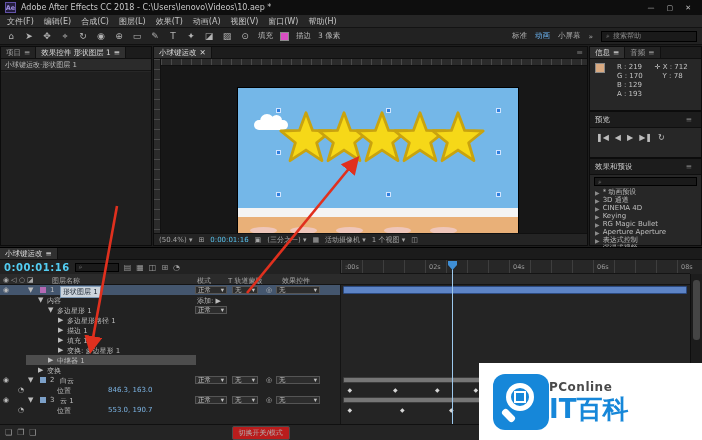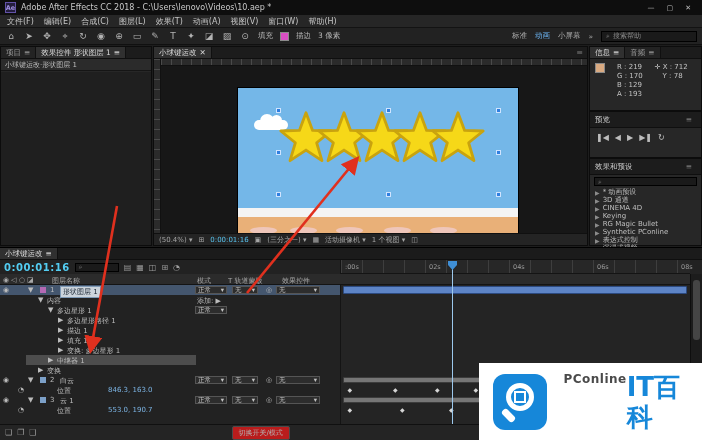--- a/index.html
+++ b/index.html
@@ -82,21 +82,21 @@
   .tl-bottom{position:absolute;left:0;bottom:0;right:0;height:16px;background:#242424;border-top:1px solid #101010;display:flex;align-items:center;gap:5px;padding:0 5px;font-size:7.5px;color:#9c9c9c}
   .toggle-pill{margin-left:190px;background:#b91c1c;border:1px solid #4a4a4a;border-radius:2px;padding:1px 6px;font-size:7px;color:#b5b5b5}
   .tl-scroll{position:absolute;right:0;top:26px;bottom:16px;width:12px;background:#1c1c1c;border-left:1px solid #0e0e0e}
   .tl-scroll .thumb{position:absolute;left:2px;right:2px;top:6px;height:60px;background:#454545;border-radius:3px}
   
   #watermark{position:absolute;left:479px;top:363px;width:223px;height:77px;background:#ffffff;z-index:50;display:flex;align-items:center}
   .wm-logo{position:relative;width:56px;height:56px;margin-left:14px;border-radius:12px}
   .wm-lens{position:absolute;left:13px;top:9px;width:28px;height:28px;border:5px solid #fff;border-radius:50%}
   .wm-lens-inner{position:absolute;left:21px;top:17px;width:12px;height:12px;border:2.5px solid #fff}
   .wm-handle{position:absolute;left:8px;top:38px;width:15px;height:7px;background:#fff;border-radius:3px;transform:rotate(45deg)}
-  .wm-text{margin-left:16px;display:flex;flex-direction:row}
+  .wm-text{margin-left:0;display:flex;flex-direction:column}
   .wm-brand{font-size:12px;font-weight:bold;color:#4a4a4a;letter-spacing:.5px}
   .wm-title{font-size:26px;font-weight:bold;line-height:30px}
   
   #arrows{position:absolute;left:0;top:0;width:702px;height:440px;z-index:40;pointer-events:none}
 </style>
 </head>
 <body>
 
 <div id="app">
 
@@ -288,21 +288,21 @@
         <div class="fx-row">
           <span class="tw">▶</span>
           <span>Keying</span>
         </div>
         <div class="fx-row">
           <span class="tw">▶</span>
           <span>RG Magic Bullet</span>
         </div>
         <div class="fx-row">
           <span class="tw">▶</span>
-          <span>Synthetic PConline</span>
+          <span>Aperture Aperture</span>
         </div>
         <div class="fx-row">
           <span class="tw">▶</span>
           <span>表达式控制</span>
         </div>
         <div class="fx-row">
           <span class="tw">▶</span>
           <span>沉浸式视频</span>
         </div>
       </div>

